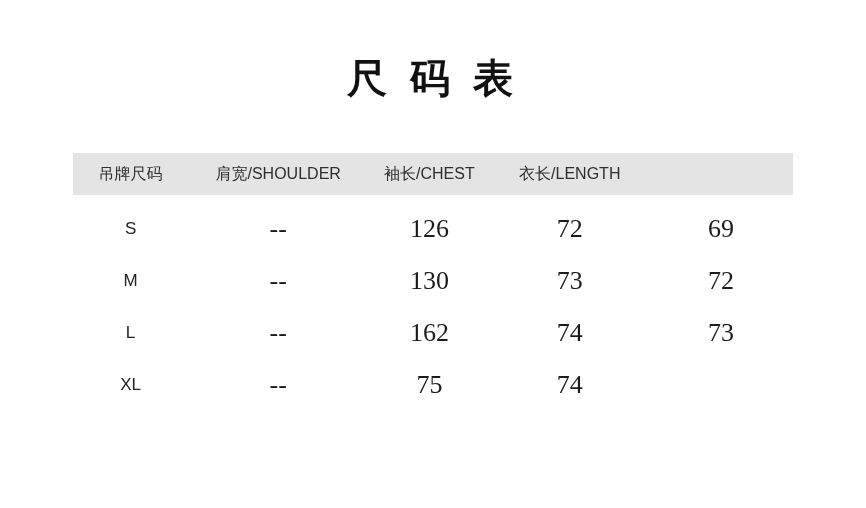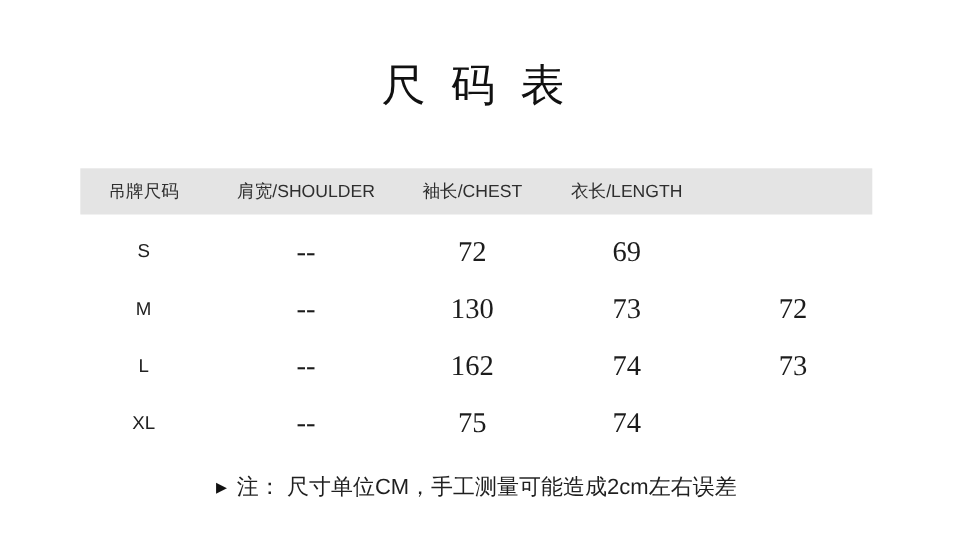--- a/index.html
+++ b/index.html
@@ -12,21 +12,21 @@
     background: #ffffff;
     font-family: "Liberation Sans", sans-serif;
     color: #1a1a1a;
     overflow: hidden;
   }
   .title {
     padding-top: 56px;
     text-align: center;
     font-size: 40px;
     line-height: 44px;
-    font-weight: 400;
+    font-weight: 700;
     letter-spacing: 6px;
     color: #111111;
   }
   .size-table {
     width: 720px;
     margin: 53px auto 0 auto;
   }
   .grid-row {
     display: grid;
     grid-template-columns: 16% 25% 17% 22% 20%;
@@ -88,20 +88,21 @@
       <div class="header-cell">肩宽/SHOULDER</div>
       <div class="header-cell">袖长/CHEST</div>
       <div class="header-cell">衣长/LENGTH</div>
     </div>
 
     <div class="table-body">
 
       <div class="grid-row body-row">
         <div class="cell cell-size">S</div>
         <div class="cell cell-num">--</div>
+        <div class="cell cell-num">126</div>
         <div class="cell cell-num">72</div>
         <div class="cell cell-num">69</div>
       </div>
 
       <div class="grid-row body-row">
         <div class="cell cell-size">M</div>
         <div class="cell cell-num">--</div>
         <div class="cell cell-num">130</div>
         <div class="cell cell-num">73</div>
         <div class="cell cell-num">72</div>
@@ -118,17 +119,14 @@
       <div class="grid-row body-row">
         <div class="cell cell-size">XL</div>
         <div class="cell cell-num">--</div>
         <div class="cell cell-num">75</div>
         <div class="cell cell-num">74</div>
       </div>
 
     </div>
   </div>
 
-  <div class="note">
-    <span class="note-marker">▶</span><span>注： 尺寸单位CM，手工测量可能造成2cm左右误差</span>
-  </div>
 
 </div>
 
 </body></html>

